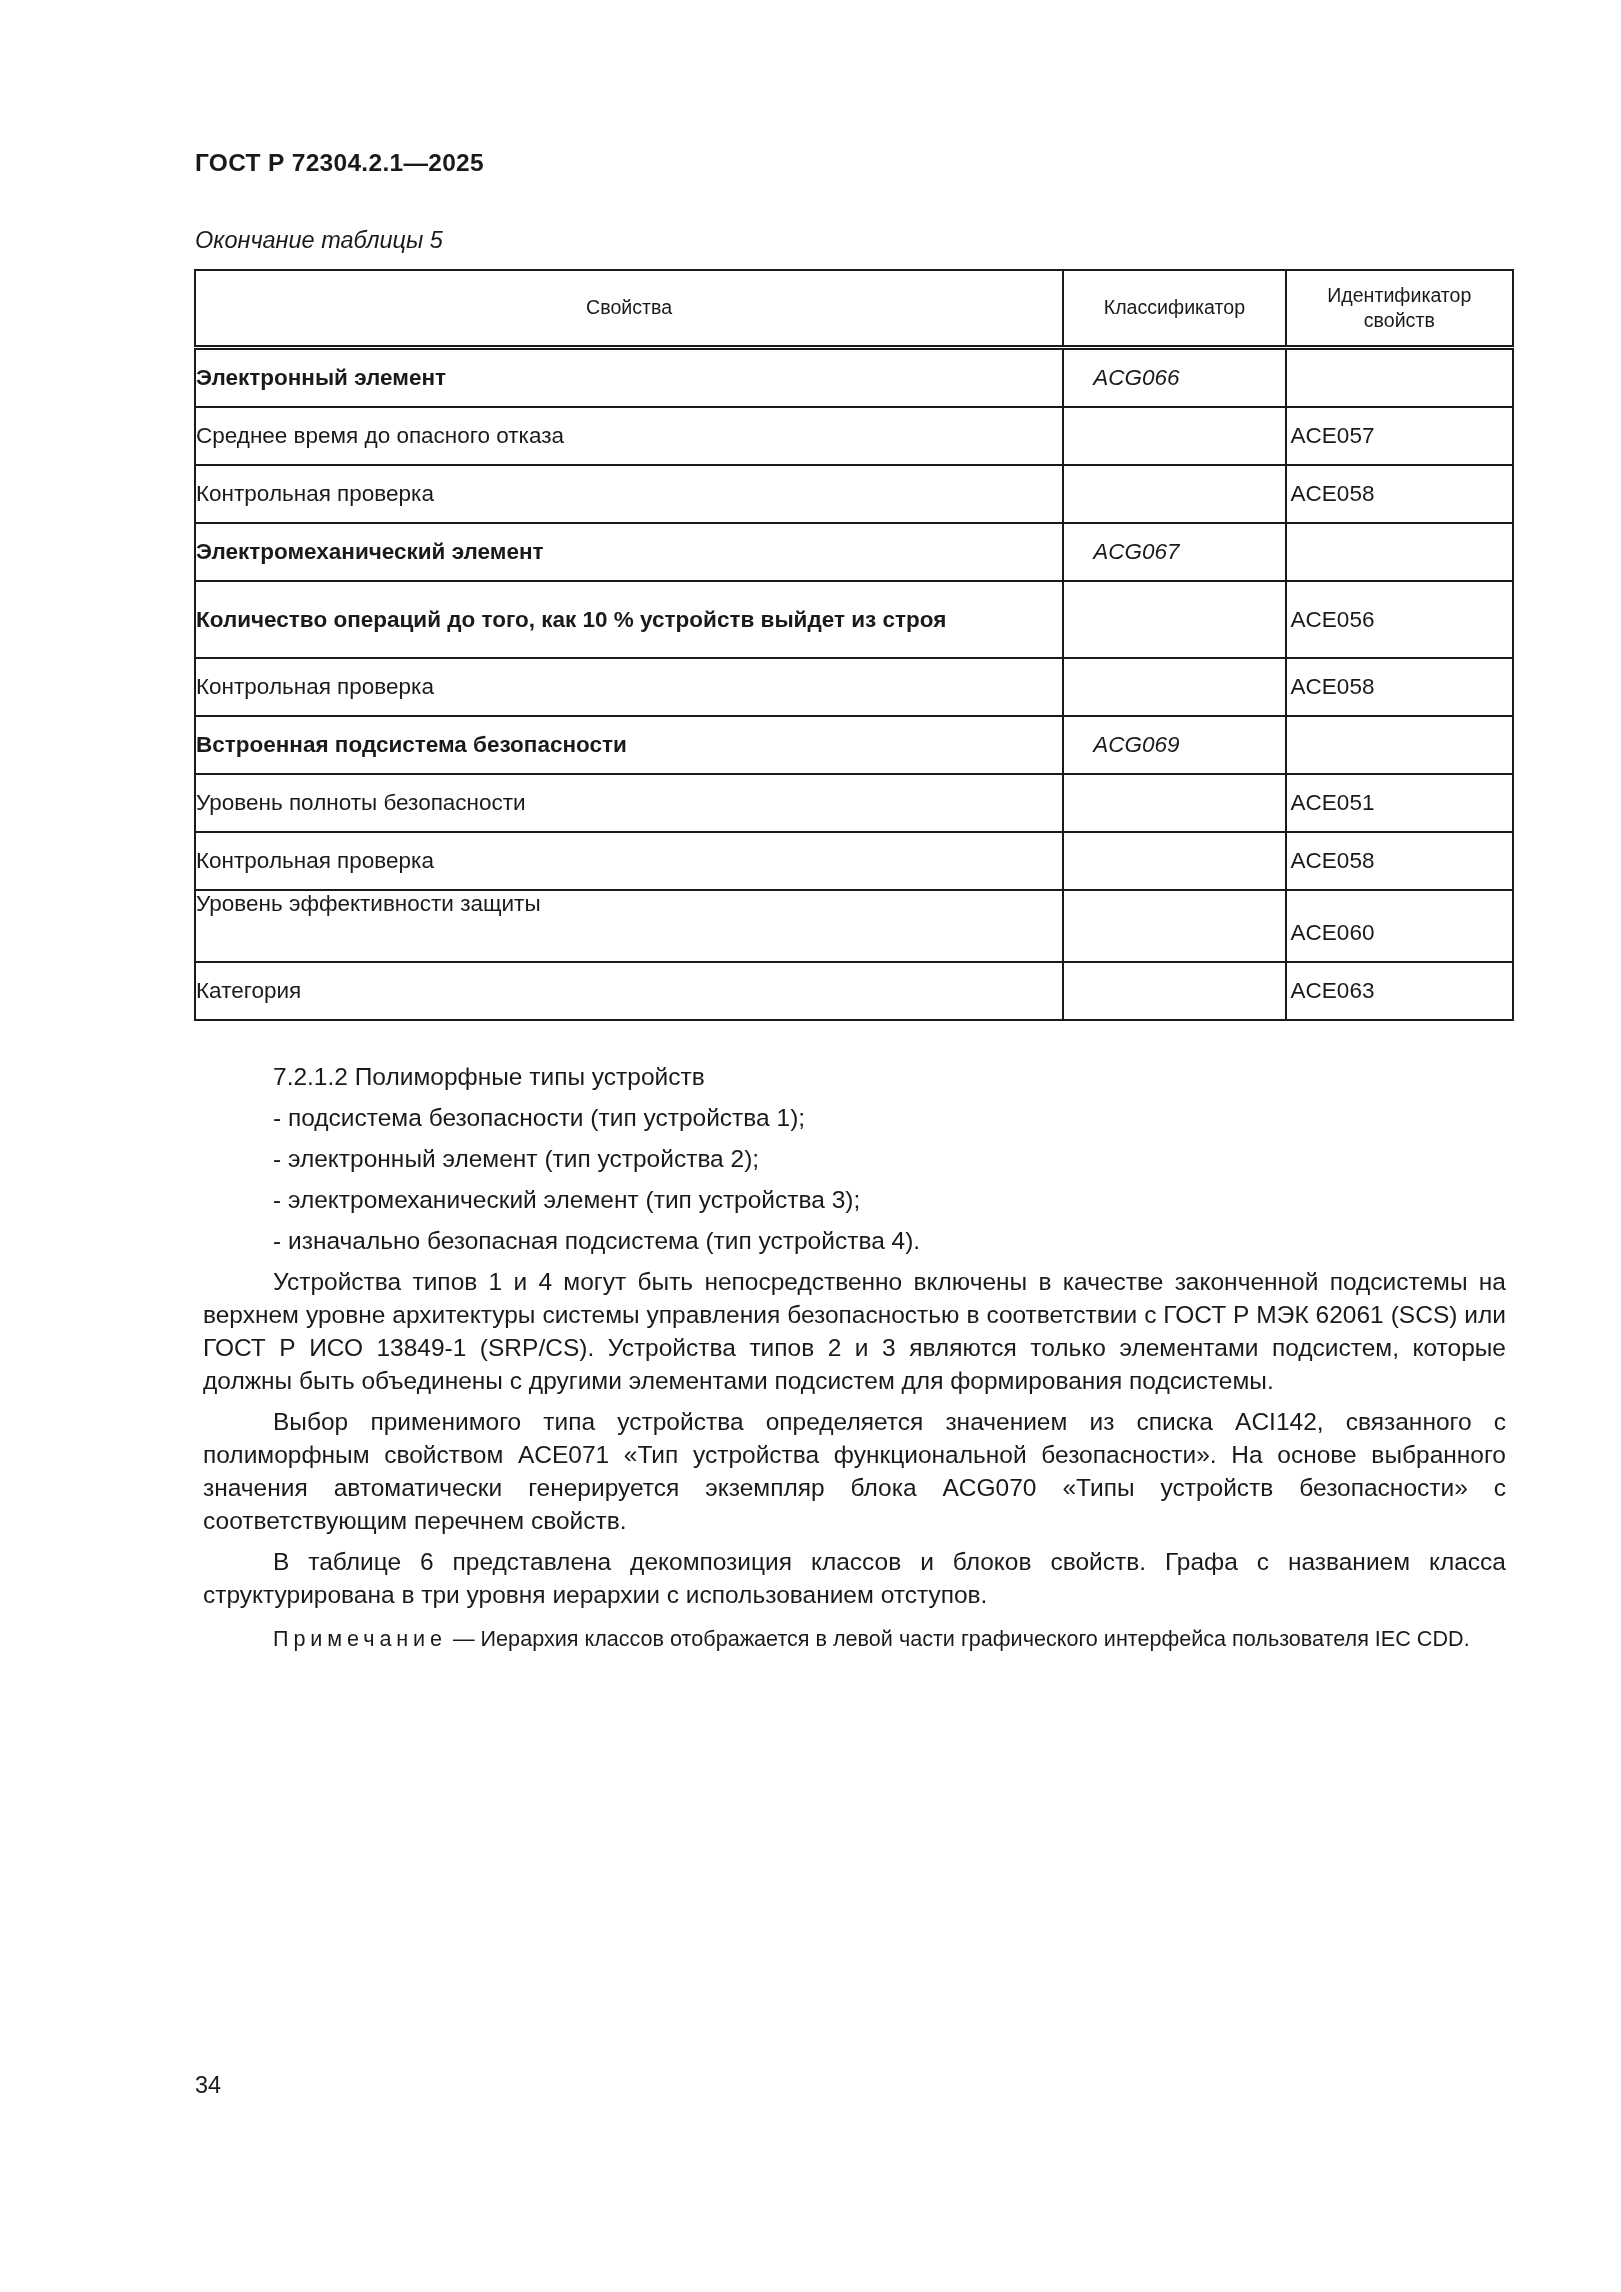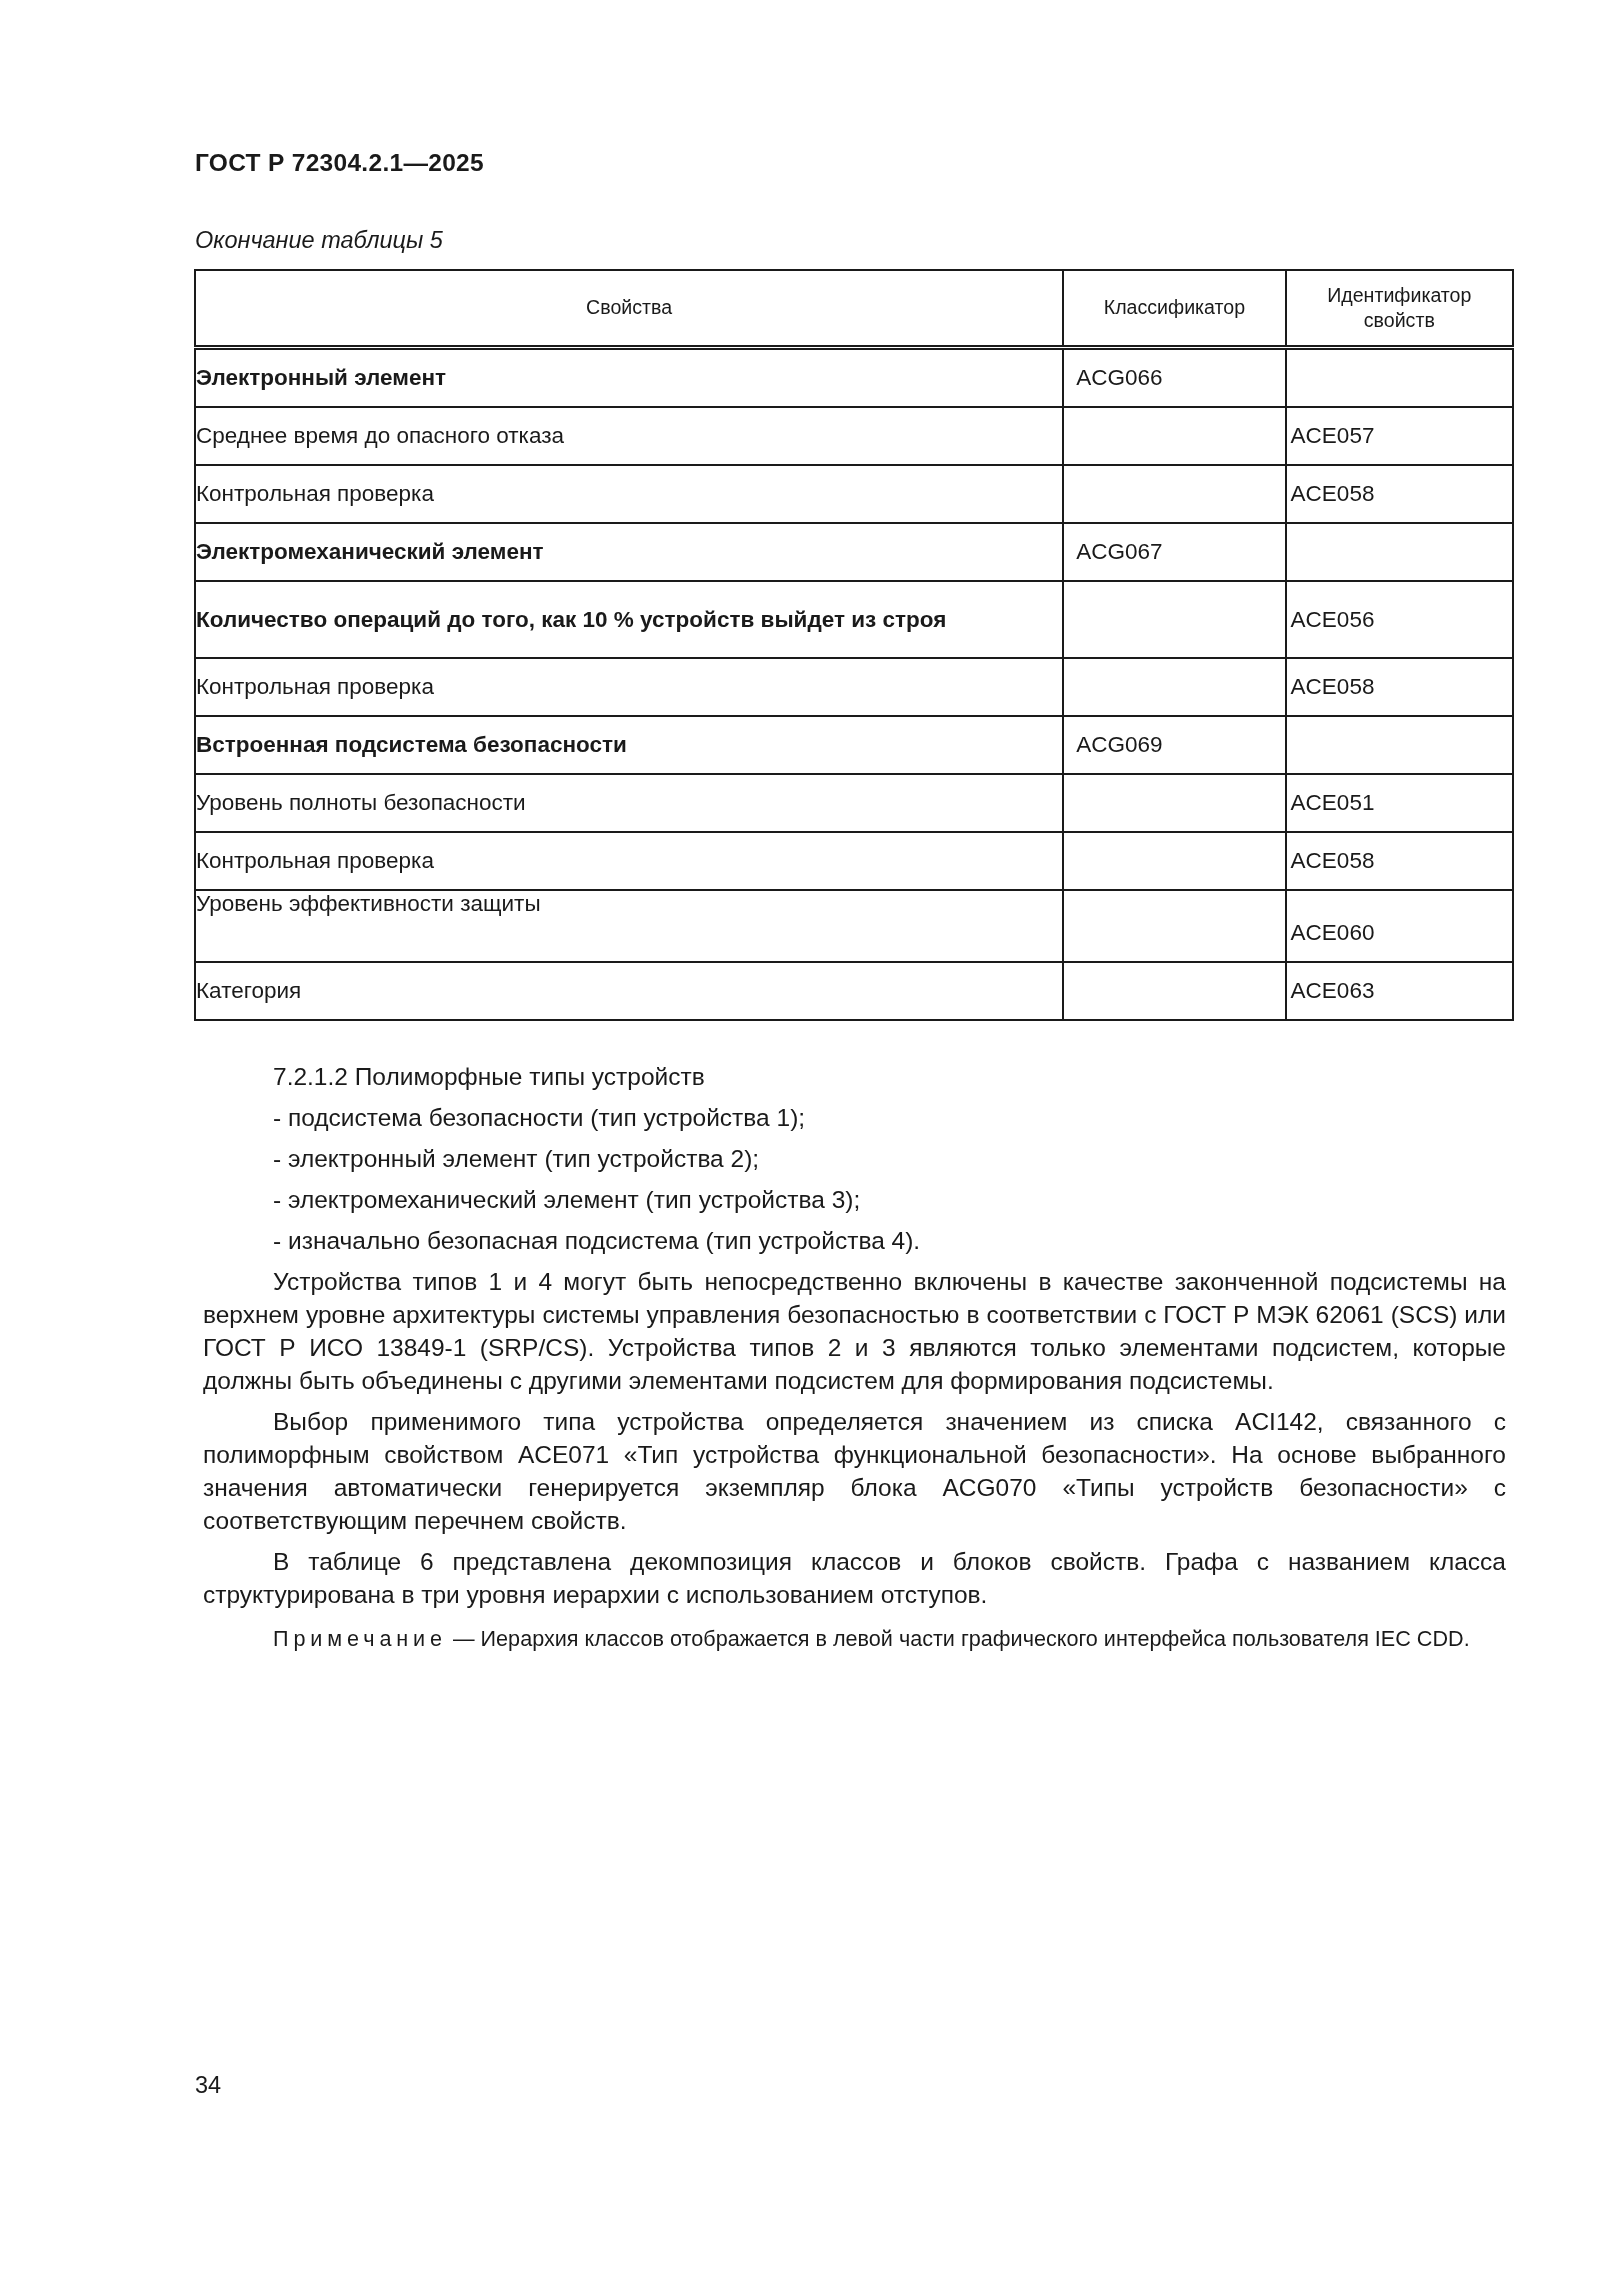--- a/index.html
+++ b/index.html
@@ -8,21 +8,21 @@
   .caption { position:absolute; left:195px; top:227px; font-size:23.5px; font-style:italic; }
   table.t5 { position:absolute; left:194px; top:269px; width:1320px; border-collapse:collapse; font-size:22.5px; }
   table.t5 td, table.t5 th { border:2.5px solid #1a1a1a; padding:0; vertical-align:middle; }
   table.t5 th { font-weight:normal; font-size:19.6px; text-align:center; height:74px; line-height:25.5px; }
   table.t5 thead tr { border-bottom:5.9px double #1a1a1a; }
   table.t5 thead th { border-bottom:5.9px double #1a1a1a; }
   .c1 { width:871px; }
   .c2 { width:221px; }
   .c3 { width:226px; }
   table.t5 td { height:56px; }
-  table.t5 td.cls { padding-left:12px; }
+  table.t5 td.cls { padding-left:29px;font-style:italic; }
   table.t5 td.id { padding-left:4px; }
   .lvl1 { padding-left:94px; font-weight:bold; }
   .lvl1b { padding-left:94px; font-weight:bold; line-height:29px; padding-right:9.8px; }
   .lvl2 { padding-left:130px; }
   .lvl1c { padding-left:90px; font-weight:bold; }
   .lvl2c { padding-left:127px; }
   .top { vertical-align:top !important; padding-top:5.9px; }
   .body-text { position:absolute; left:195px; top:1052px; width:1319px; font-size:24.5px; line-height:33px; }
   .body-text p { margin:8px; text-align:justify; }
   .body-text p.ind { text-indent:70px; }

